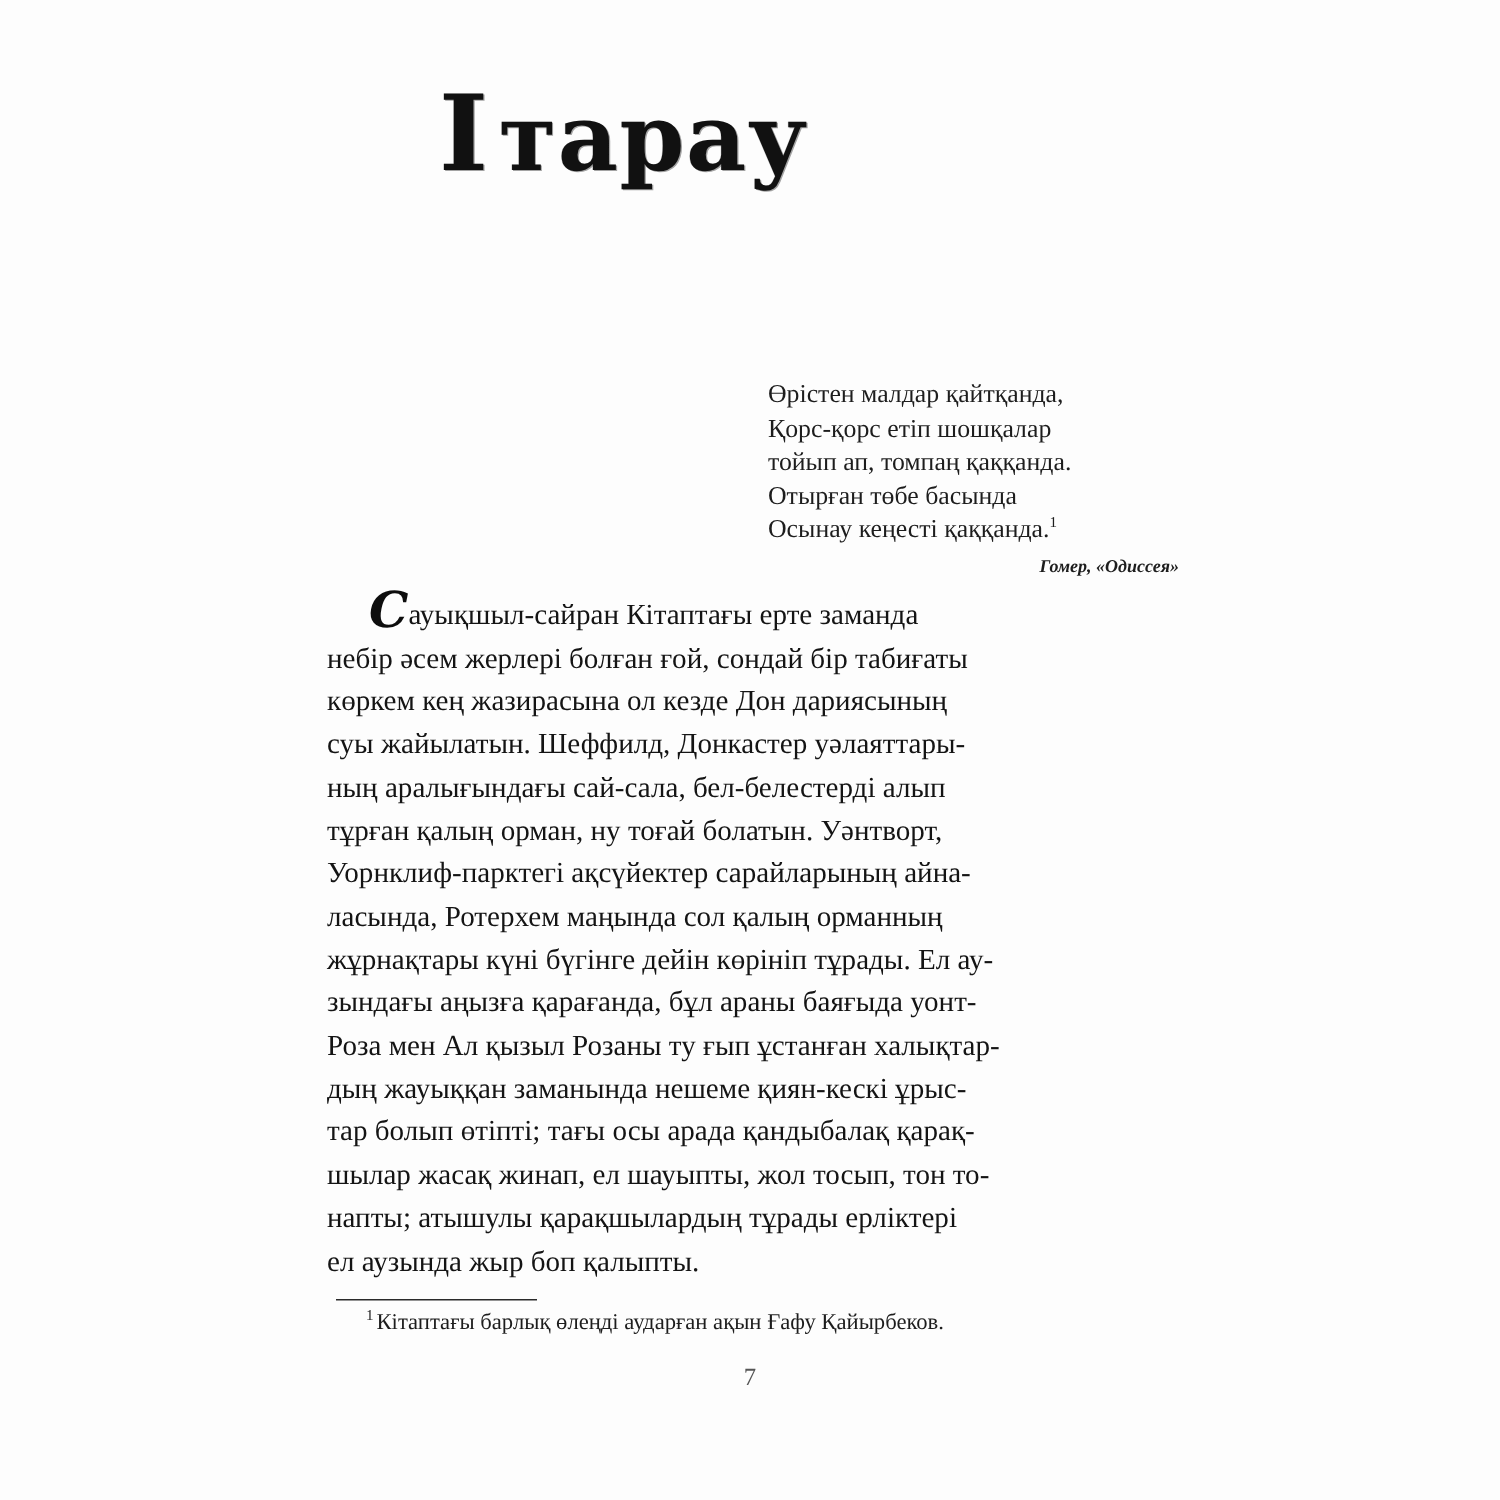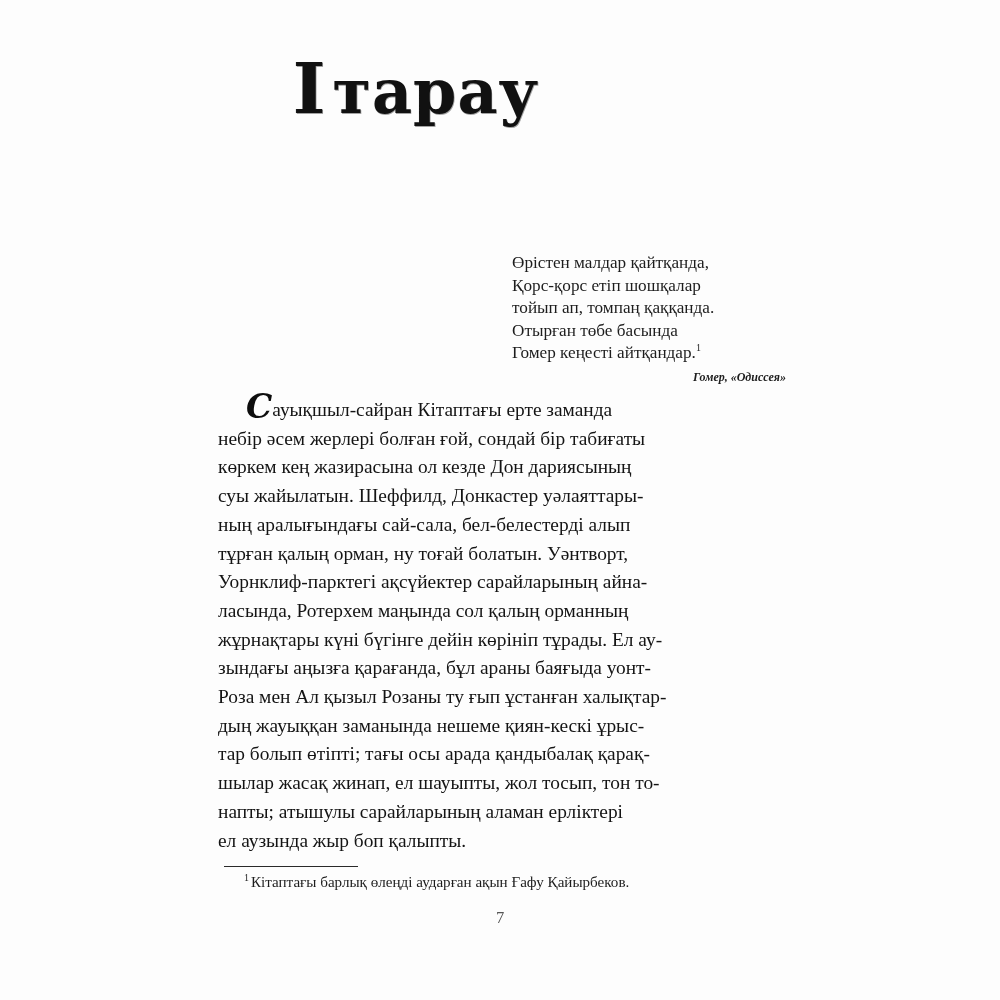--- a/index.html
+++ b/index.html
@@ -167,40 +167,40 @@
 
   <div class="chapter-title-block">
     <div class="chapter-title"><span class="numeral">I</span><span>тарау</span></div>
   </div>
 
   <div class="epigraph">
     <div class="epigraph-line">Өрістен малдар қайтқанда,</div>
     <div class="epigraph-line">Қорс-қорс етіп шошқалар</div>
     <div class="epigraph-line">тойып ап, томпаң қаққанда.</div>
     <div class="epigraph-line">Отырған төбе басында</div>
-    <div class="epigraph-line"><span>Гомер кеңесті айтқандар.</span><sup>1</sup></div>
+    <div class="epigraph-line"><span>Осынау кеңесті қаққанда.</span><sup>1</sup></div>
     <div class="epigraph-source">Гомер, «Одиссея»</div>
   </div>
 
   <div class="body-text">
     <span class="body-line justify"><span class="dropcap">С</span><span>ауықшыл-сайран Кітаптағы ерте заманда</span></span>
     <span class="body-line justify">небір әсем жерлері болған ғой, сондай бір табиғаты</span>
     <span class="body-line justify">көркем кең жазирасына ол кезде Дон дариясының</span>
     <span class="body-line justify">суы жайылатын. Шеффилд, Донкастер уәлаяттары-</span>
     <span class="body-line justify">ның аралығындағы сай-сала, бел-белестерді алып</span>
     <span class="body-line justify">тұрған қалың орман, ну тоғай болатын. Уәнтворт,</span>
     <span class="body-line justify">Уорнклиф-парктегі ақсүйектер сарайларының айна-</span>
     <span class="body-line justify">ласында, Ротерхем маңында сол қалың орманның</span>
     <span class="body-line justify">жұрнақтары күні бүгінге дейін көрініп тұрады. Ел ау-</span>
     <span class="body-line justify">зындағы аңызға қарағанда, бұл араны баяғыда уонт-</span>
     <span class="body-line justify">Роза мен Ал қызыл Розаны ту ғып ұстанған халықтар-</span>
     <span class="body-line justify">дың жауыққан заманында нешеме қиян-кескі ұрыс-</span>
     <span class="body-line justify">тар болып өтіпті; тағы осы арада қандыбалақ қарақ-</span>
     <span class="body-line justify">шылар жасақ жинап, ел шауыпты, жол тосып, тон то-</span>
-    <span class="body-line justify">напты; атышулы сарайларының аламан ерліктері</span>
+    <span class="body-line justify">напты; атышулы қарақшылардың тұрады ерліктері</span>
     <span class="body-line last">ел аузында жыр боп қалыпты.</span>
   </div>
 
   <div class="footnote">
     <div class="footnote-rule"></div>
     <div class="footnote-text"><sup>1</sup><span>Кітаптағы барлық өлеңді аударған ақын Ғафу Қайырбеков.</span></div>
   </div>
 
   <div class="page-number">7</div>
 

